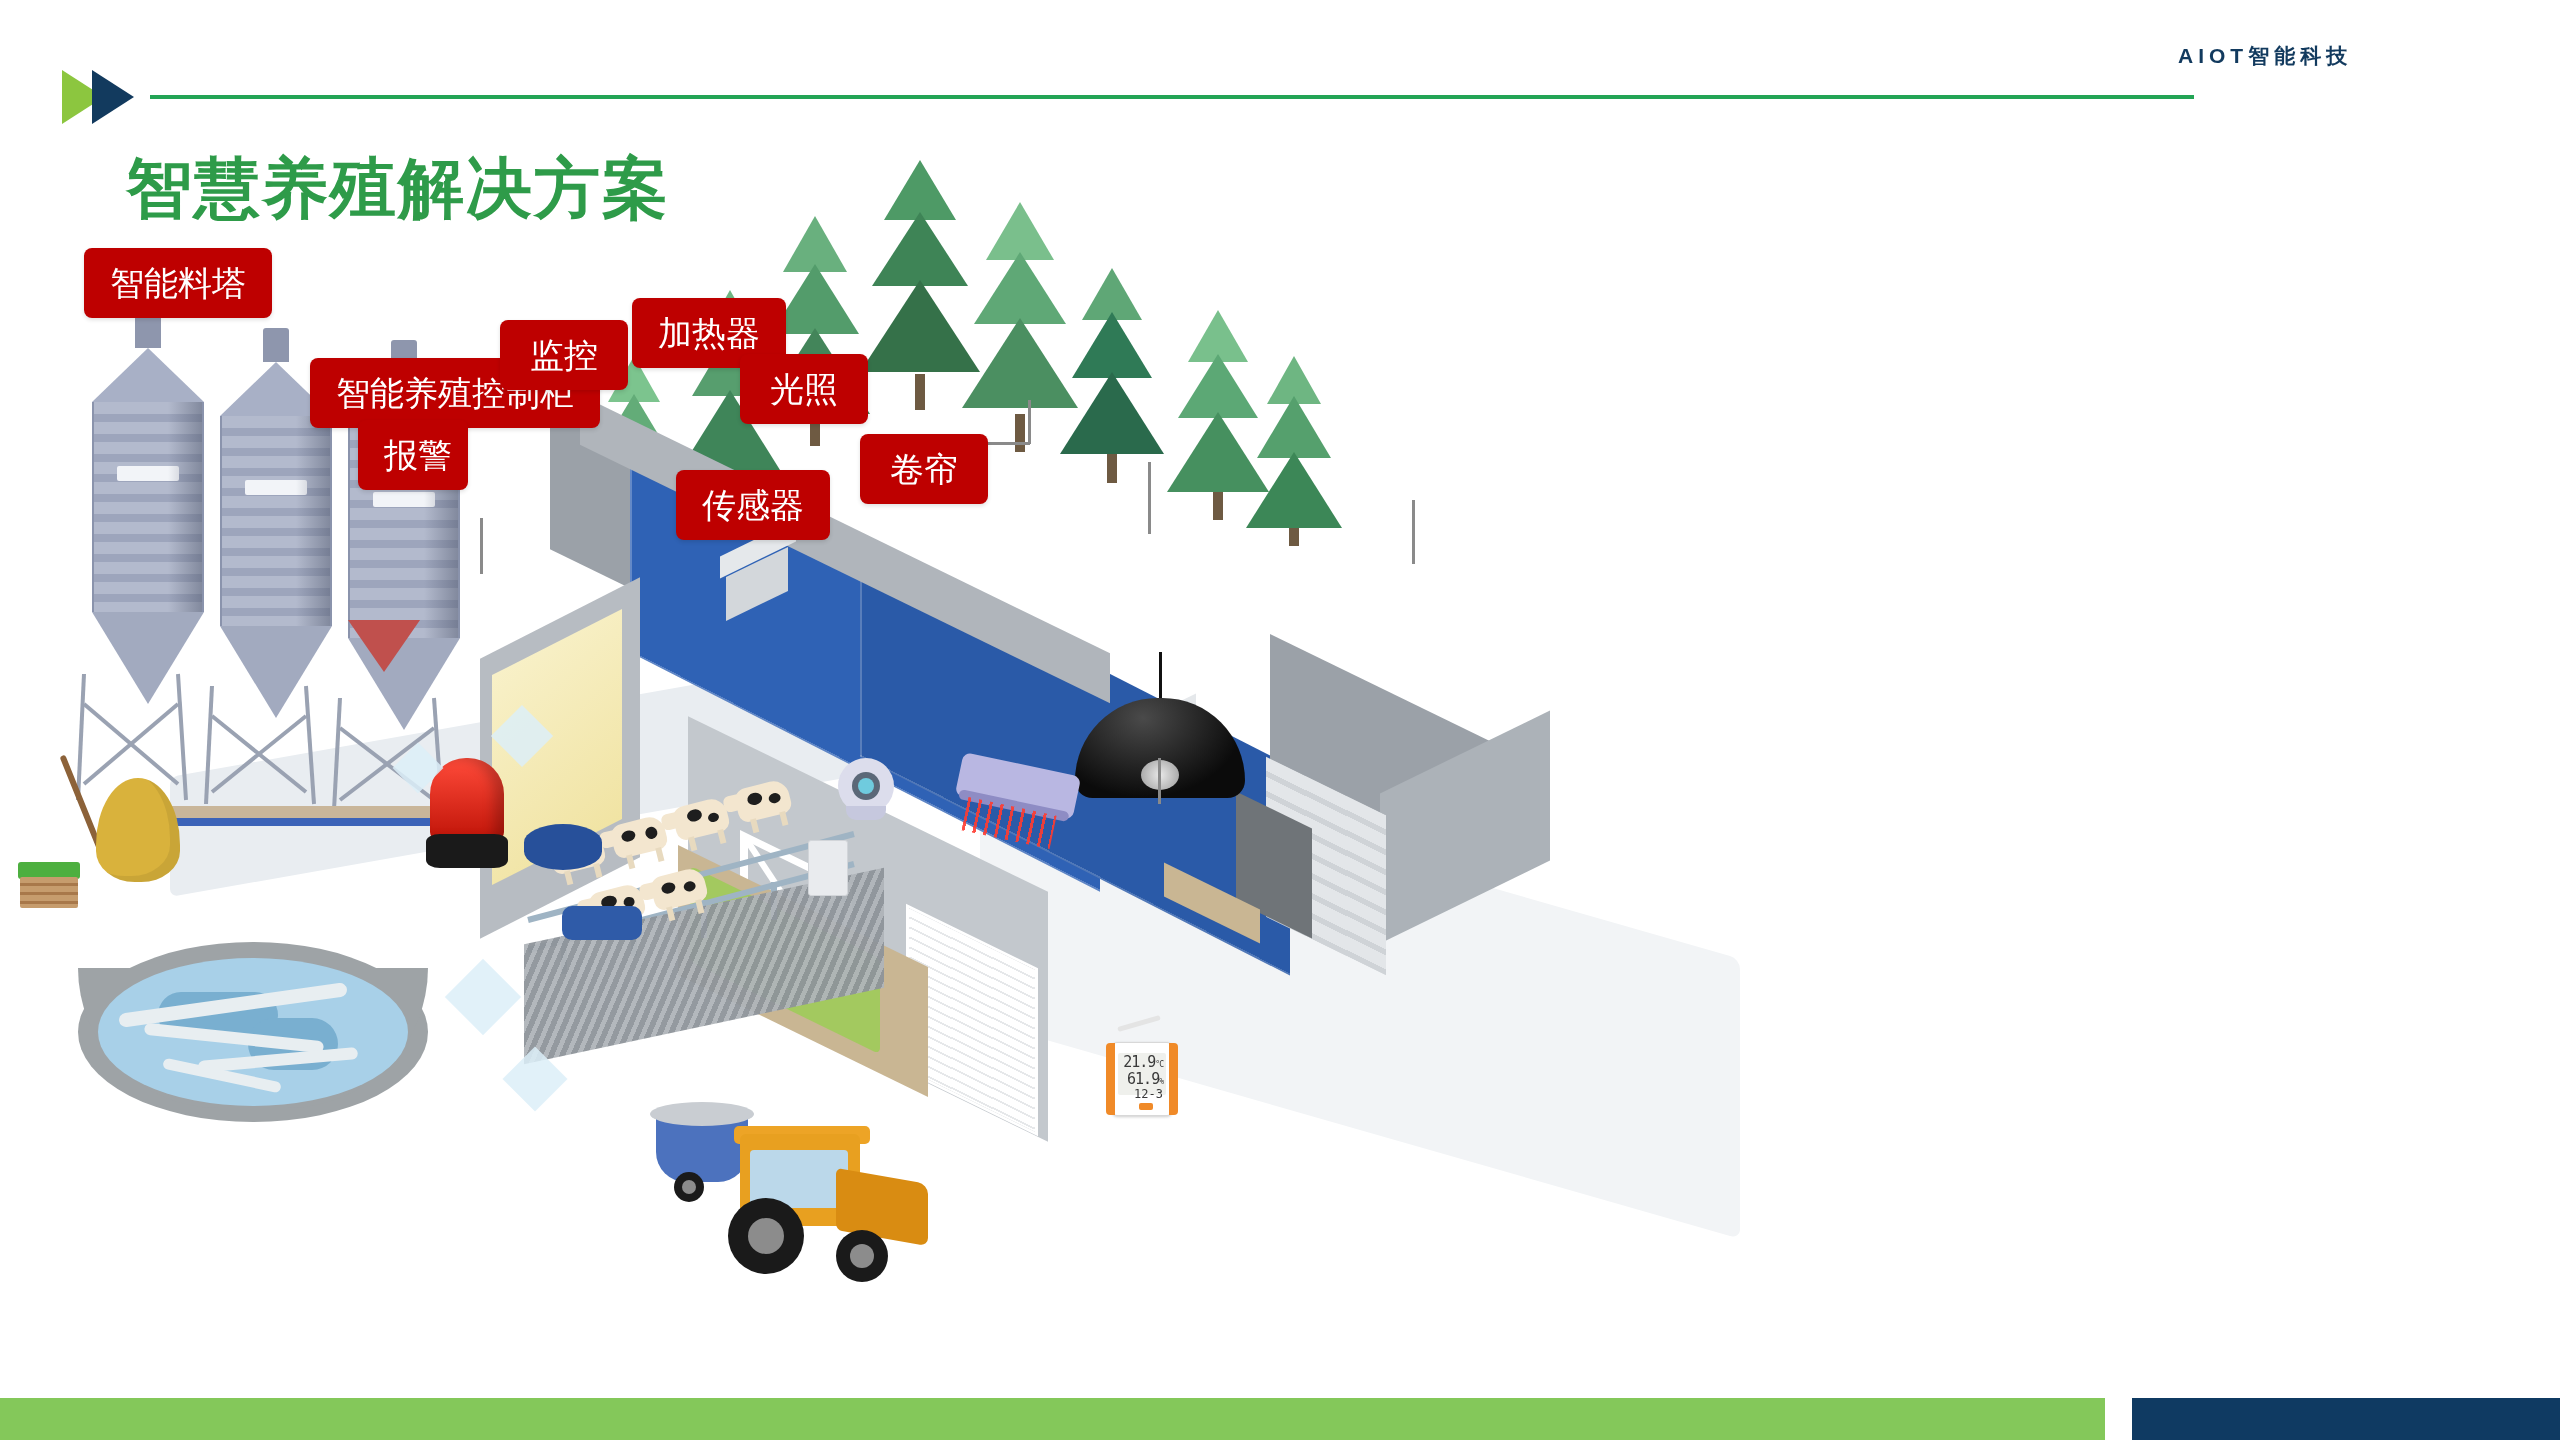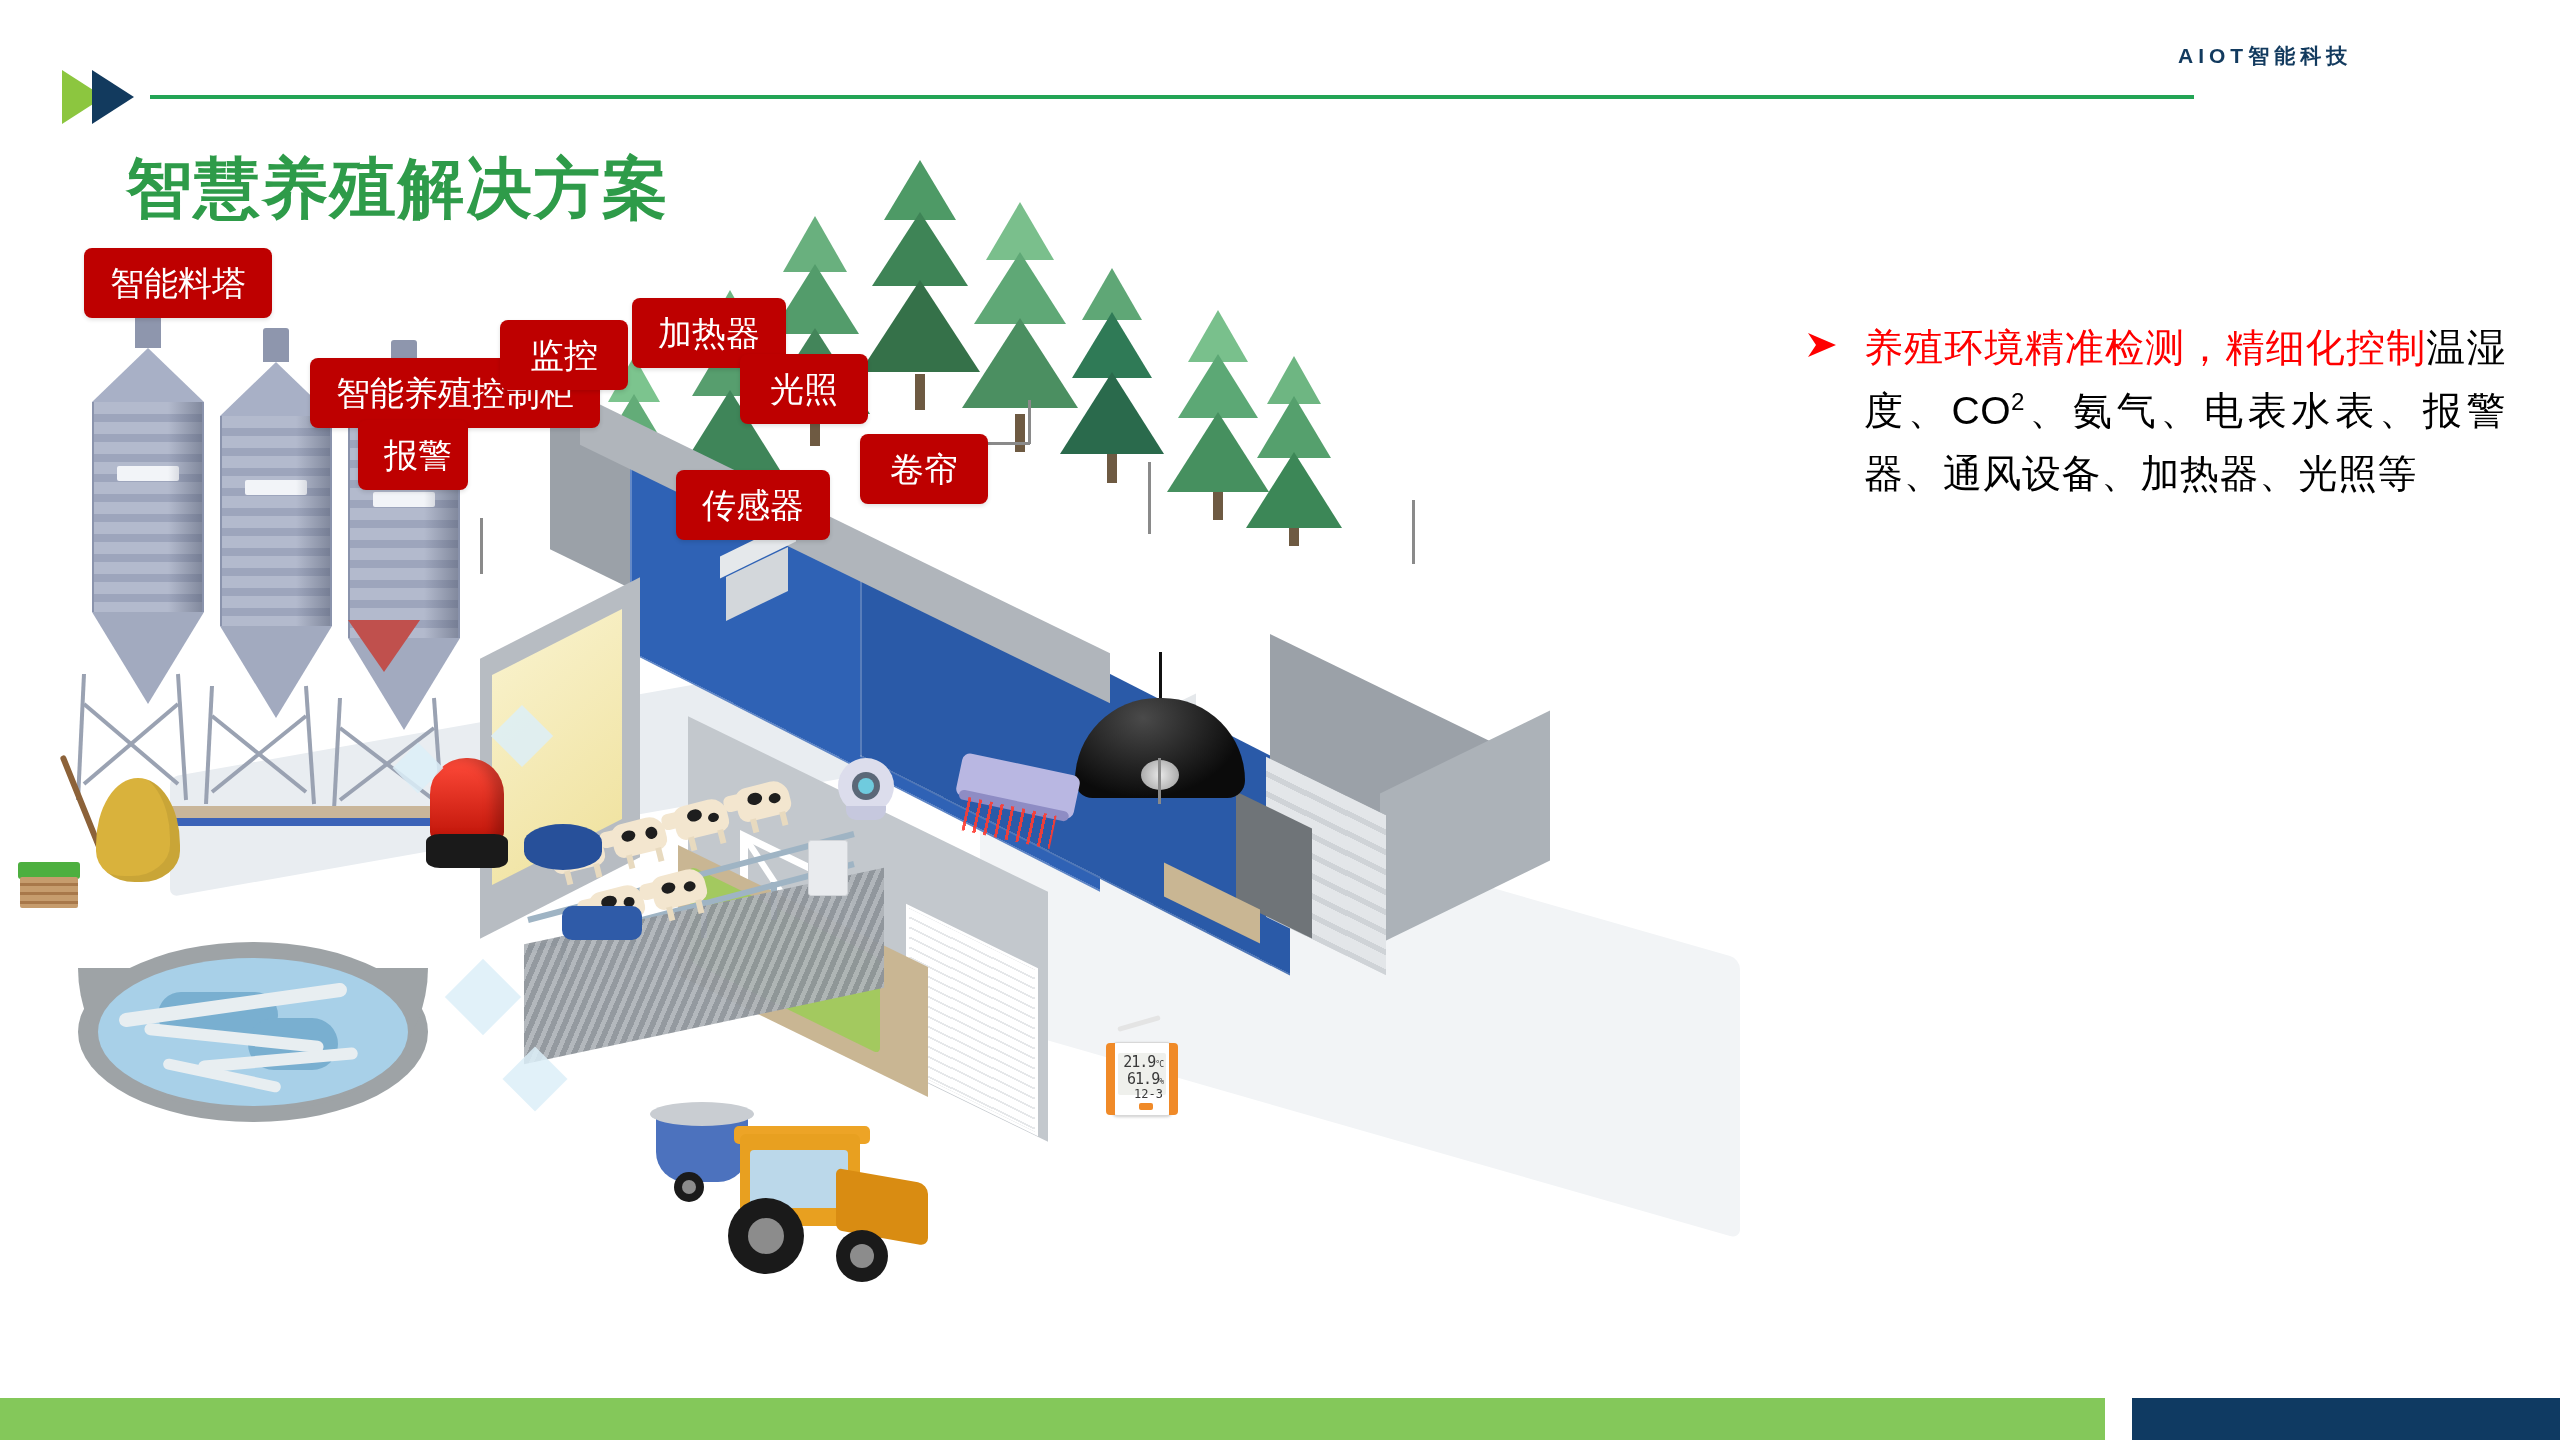--- a/index.html
+++ b/index.html
@@ -511,27 +511,19 @@
     <div class="badge" style="left:358px;top:270px;width:58px;">报警</div>
     <div class="badge" style="left:500px;top:170px;width:76px;">监控</div>
     <div class="badge" style="left:632px;top:148px;">加热器</div>
     <div class="badge" style="left:740px;top:204px;width:76px;">光照</div>
     <div class="badge" style="left:860px;top:284px;width:76px;">卷帘</div>
     <div class="badge" style="left:676px;top:320px;">传感器</div>
   </div>
 
   <div class="bullets">
 
-    <div class="bullet">
-      <svg class="mark" viewBox="0 0 34 30">
-        <path d="M2 3 L30 15 L2 27 L10 15 Z" fill="#FF0000"></path>
-      </svg>
-      <div class="body">
-        <span class="red">养殖环境精准检测，精细化控制</span><span>温湿度、</span><span>CO</span><span class="sup">2</span><span>、氨气、电表水表、报警器、通风设备、加热器、光照等</span>
-      </div>
-    </div>
 
 
   </div>
 
   <div class="bar-green"></div>
   <div class="bar-navy"></div>
 </div>
 
 </body></html>

